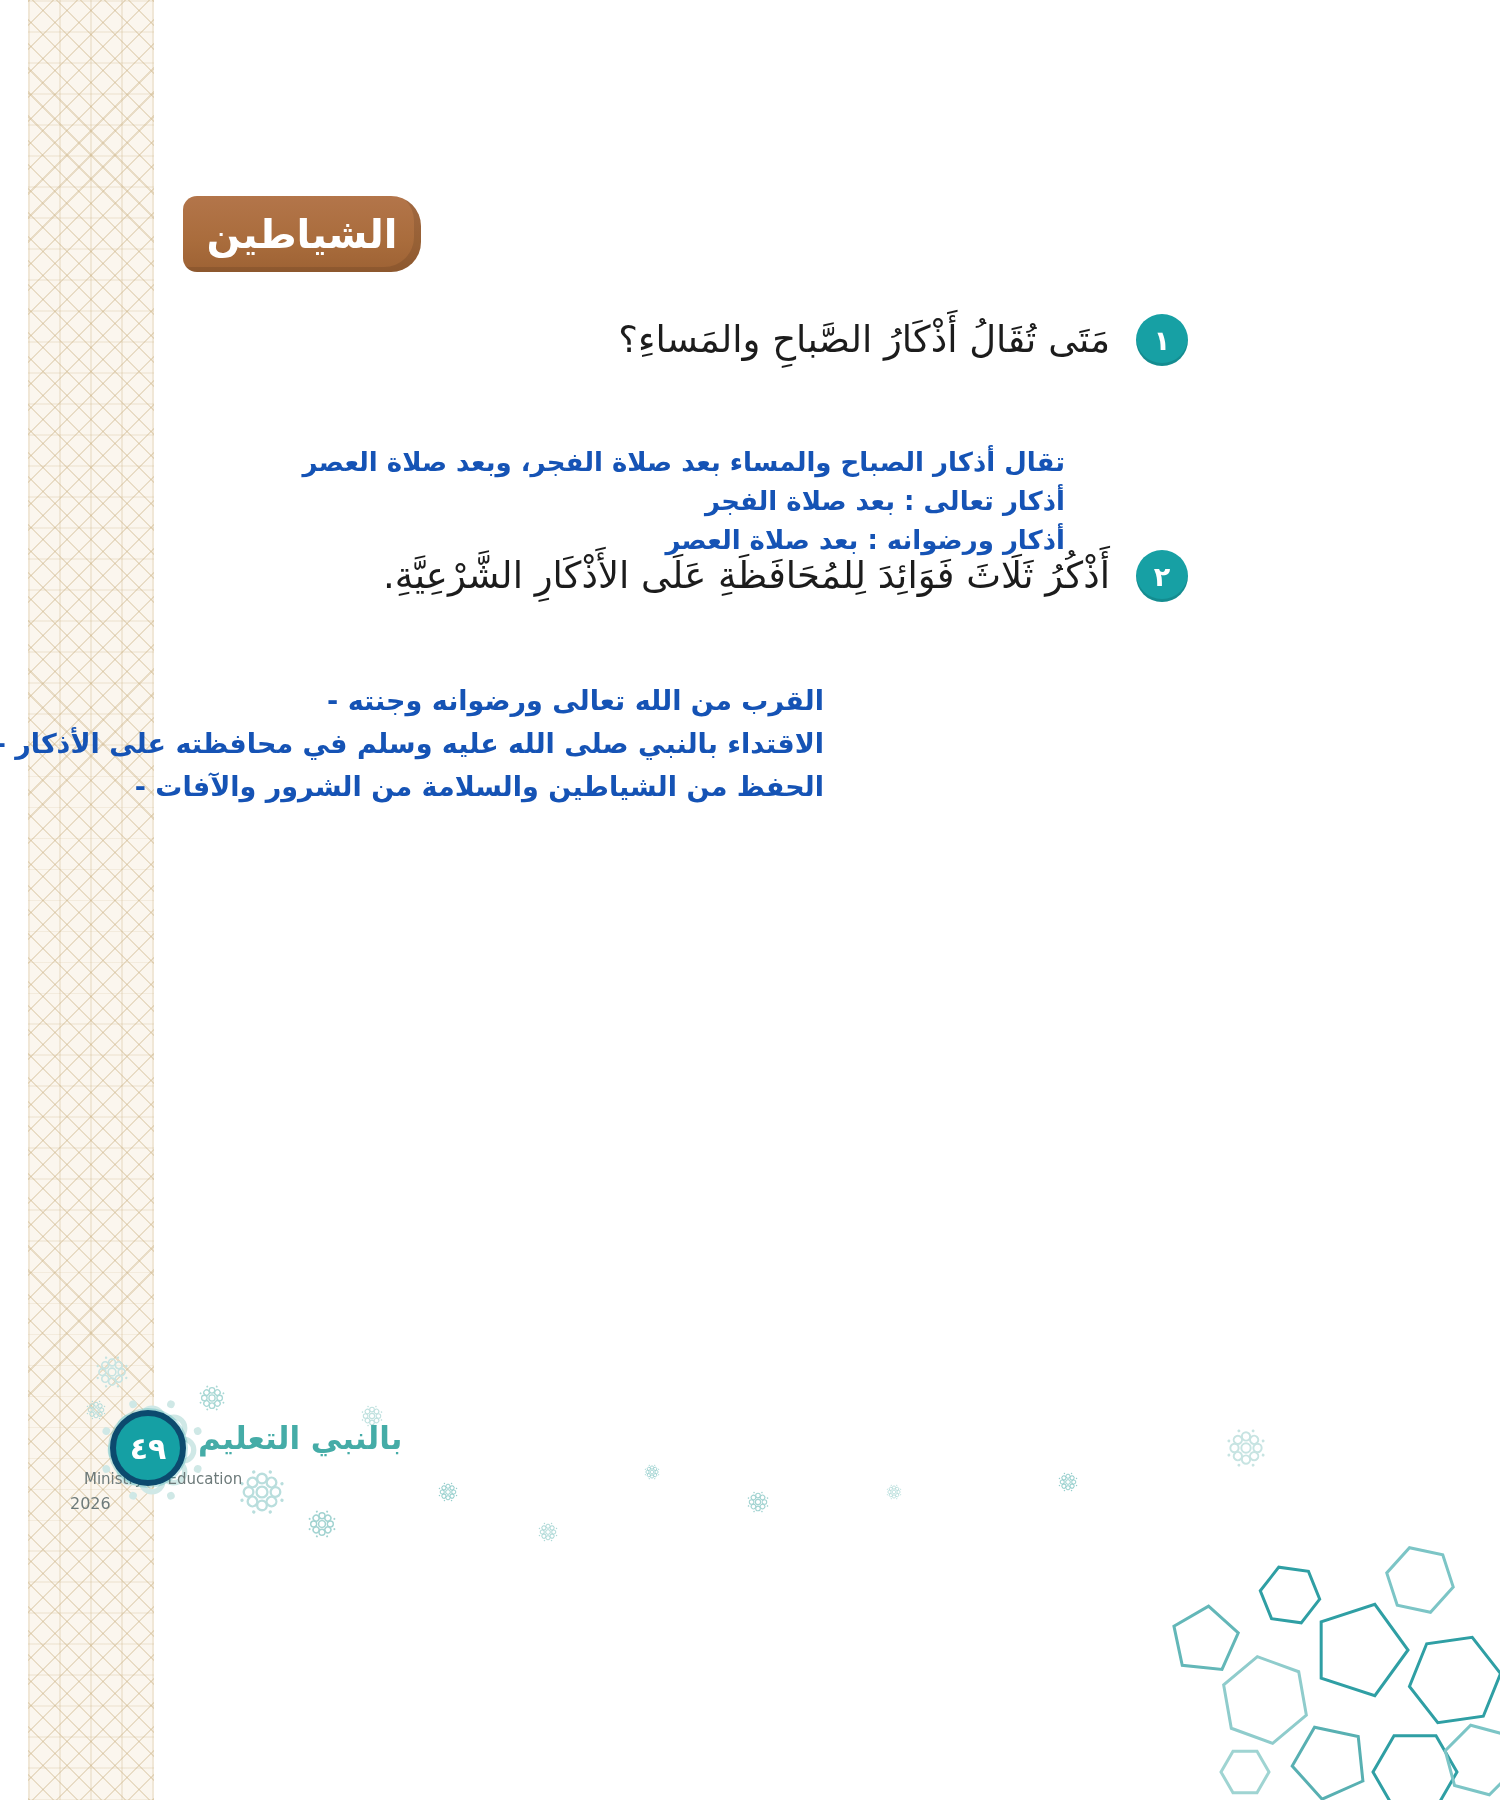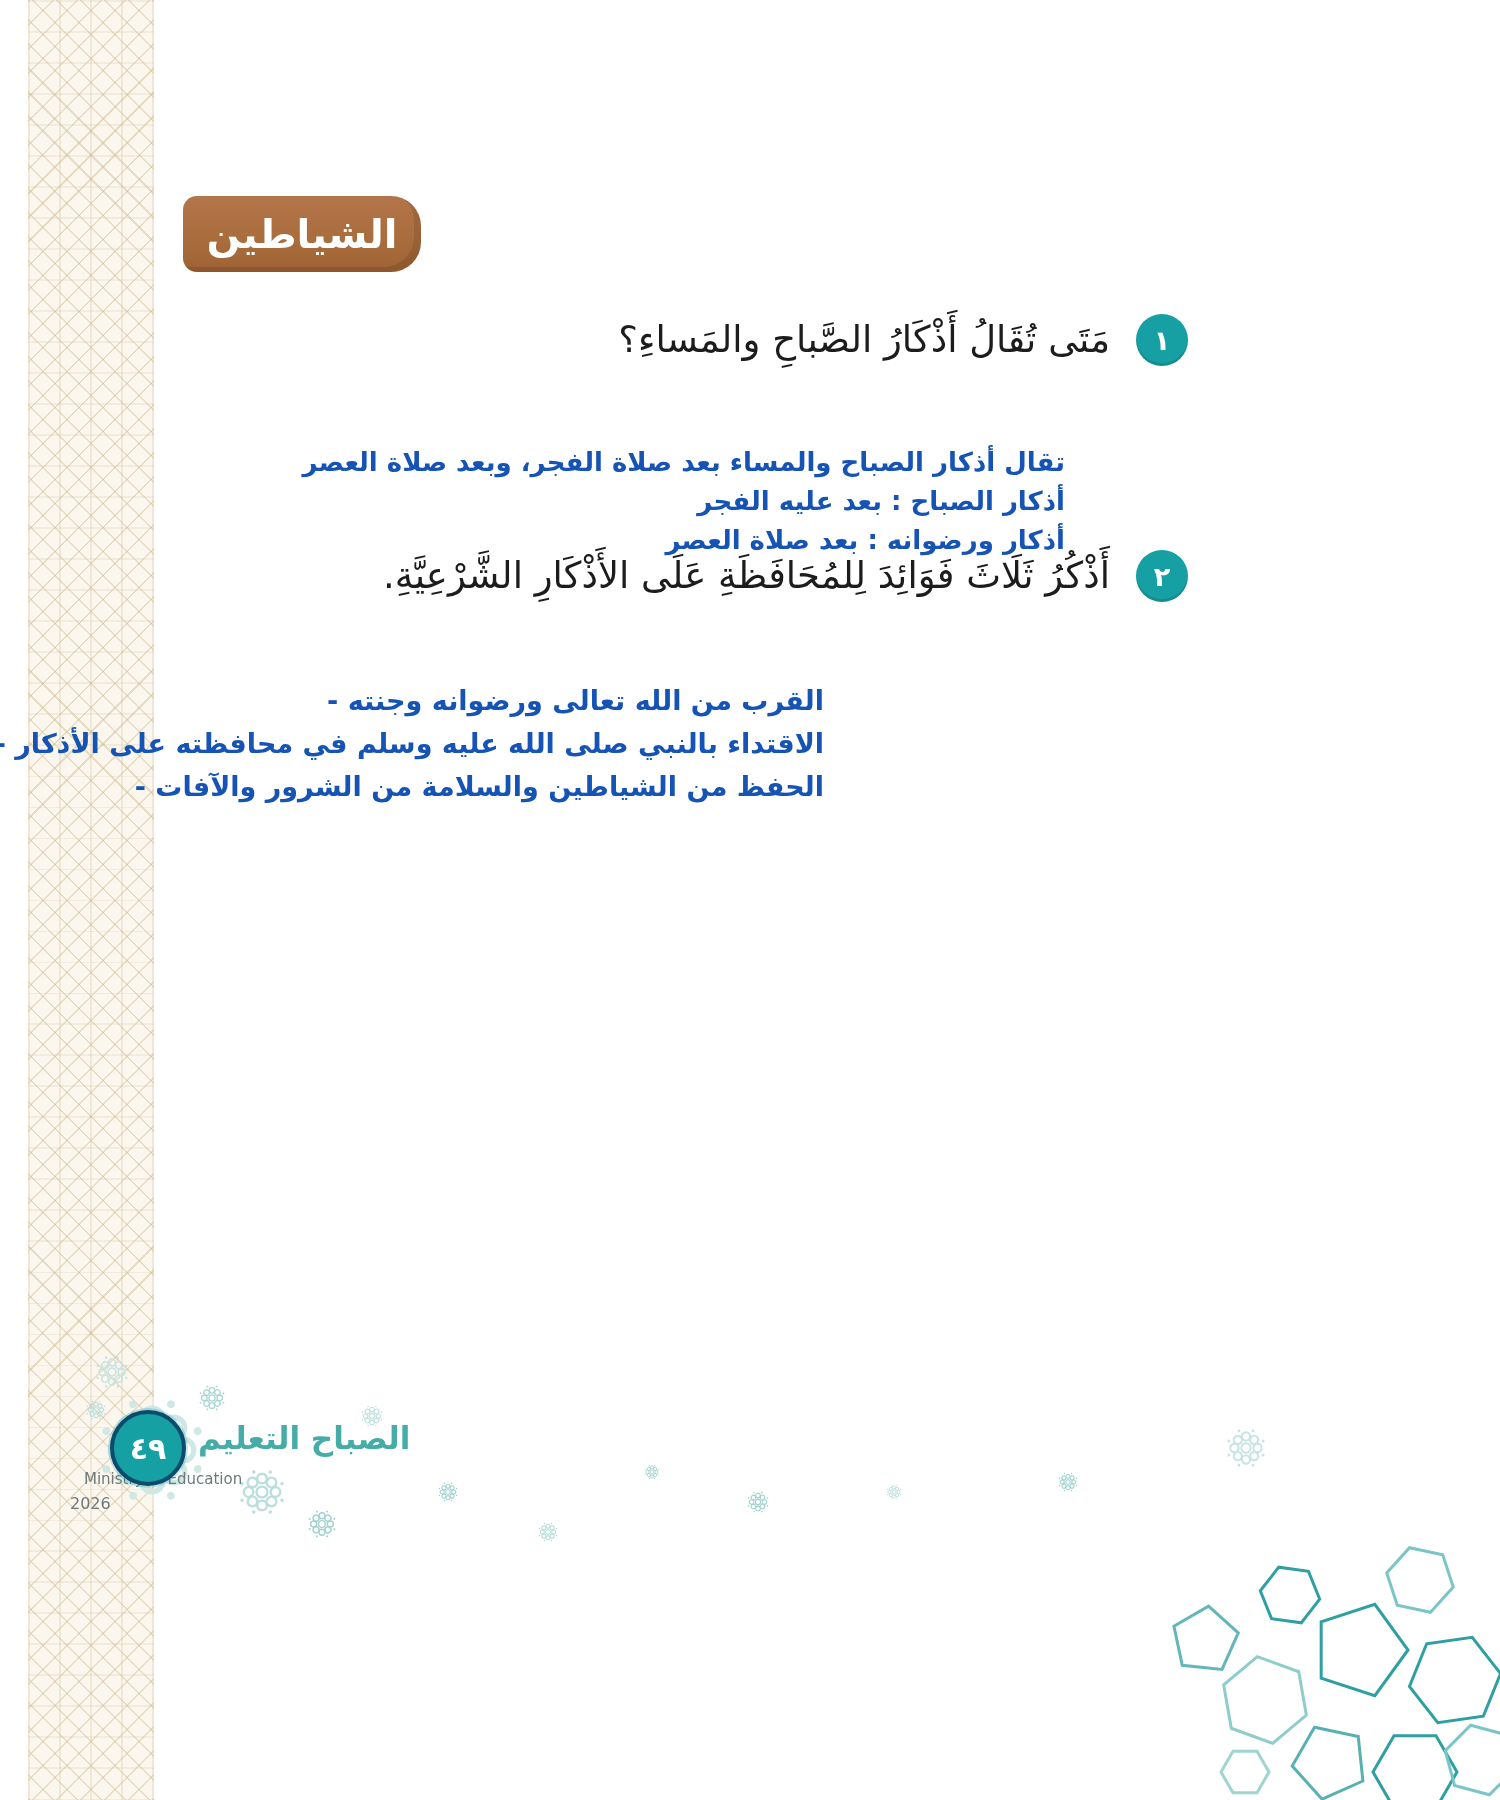--- a/index.html
+++ b/index.html
@@ -72,21 +72,21 @@
     position:absolute; left:84px; top:1470px;
     color:#6d7a7a; font-size:15px; z-index:3;
   }
   .ministry-year {
     position:absolute; left:70px; top:1494px;
     color:#6d7a7a; font-size:16px; z-index:3;
   }
   .page-badge {
     position:absolute; left:110px; top:1410px;
     width:76px; height:76px; border-radius:50%;
-    background:#15a0a4; border:4px solid #0c4a6e;
+    background:#15a0a4; border:6px solid #0c4a6e;
     box-shadow:0 0 0 2px rgba(21,160,164,0.25);
     color:#ffffff; font-size:30px; font-weight:bold;
     display:flex; align-items:center; justify-content:center;
     z-index:5;
   }
   .ornaments {
     position:absolute; inset:0; width:1500px; height:1800px;
     pointer-events:none; z-index:2;
   }
 </style>
@@ -199,38 +199,38 @@
 
   <div class="q-row q1-row">
     <div class="q-badge">
       <span>١</span>
     </div>
     <div class="q-text" dir="rtl">مَتَى تُقَالُ أَذْكَارُ الصَّباحِ والمَساءِ؟</div>
   </div>
 
   <div class="answers answers-1">
     <div>تقال أذكار الصباح والمساء بعد صلاة الفجر، وبعد صلاة العصر</div>
-    <div>أذكار الصباح : بعد عليه الفجر</div>
+    <div>أذكار تعالى : بعد صلاة الفجر</div>
     <div>أذكار ورضوانه : بعد صلاة العصر</div>
   </div>
 
   <div class="q-row q2-row">
     <div class="q-badge">
       <span>٢</span>
     </div>
     <div class="q-text" dir="rtl">أَذْكُرُ ثَلَاثَ فَوَائِدَ لِلمُحَافَظَةِ عَلَى الأَذْكَارِ الشَّرْعِيَّةِ.</div>
   </div>
 
   <div class="answers answers-2">
     <div>القرب من الله تعالى ورضوانه وجنته -</div>
     <div>الاقتداء بالنبي صلى الله عليه وسلم في محافظته على الأذكار -</div>
     <div>الحفظ من الشياطين والسلامة من الشرور والآفات -</div>
   </div>
 
-  <div class="ministry-ar">الصباح التعليم</div>
+  <div class="ministry-ar">بالنبي التعليم</div>
   <div class="ministry-en">Ministry of Education</div>
   <div class="ministry-year">2026</div>
 
   <div class="page-badge">
     <span>٤٩</span>
   </div>
 
 </div>
 
 </body></html>

